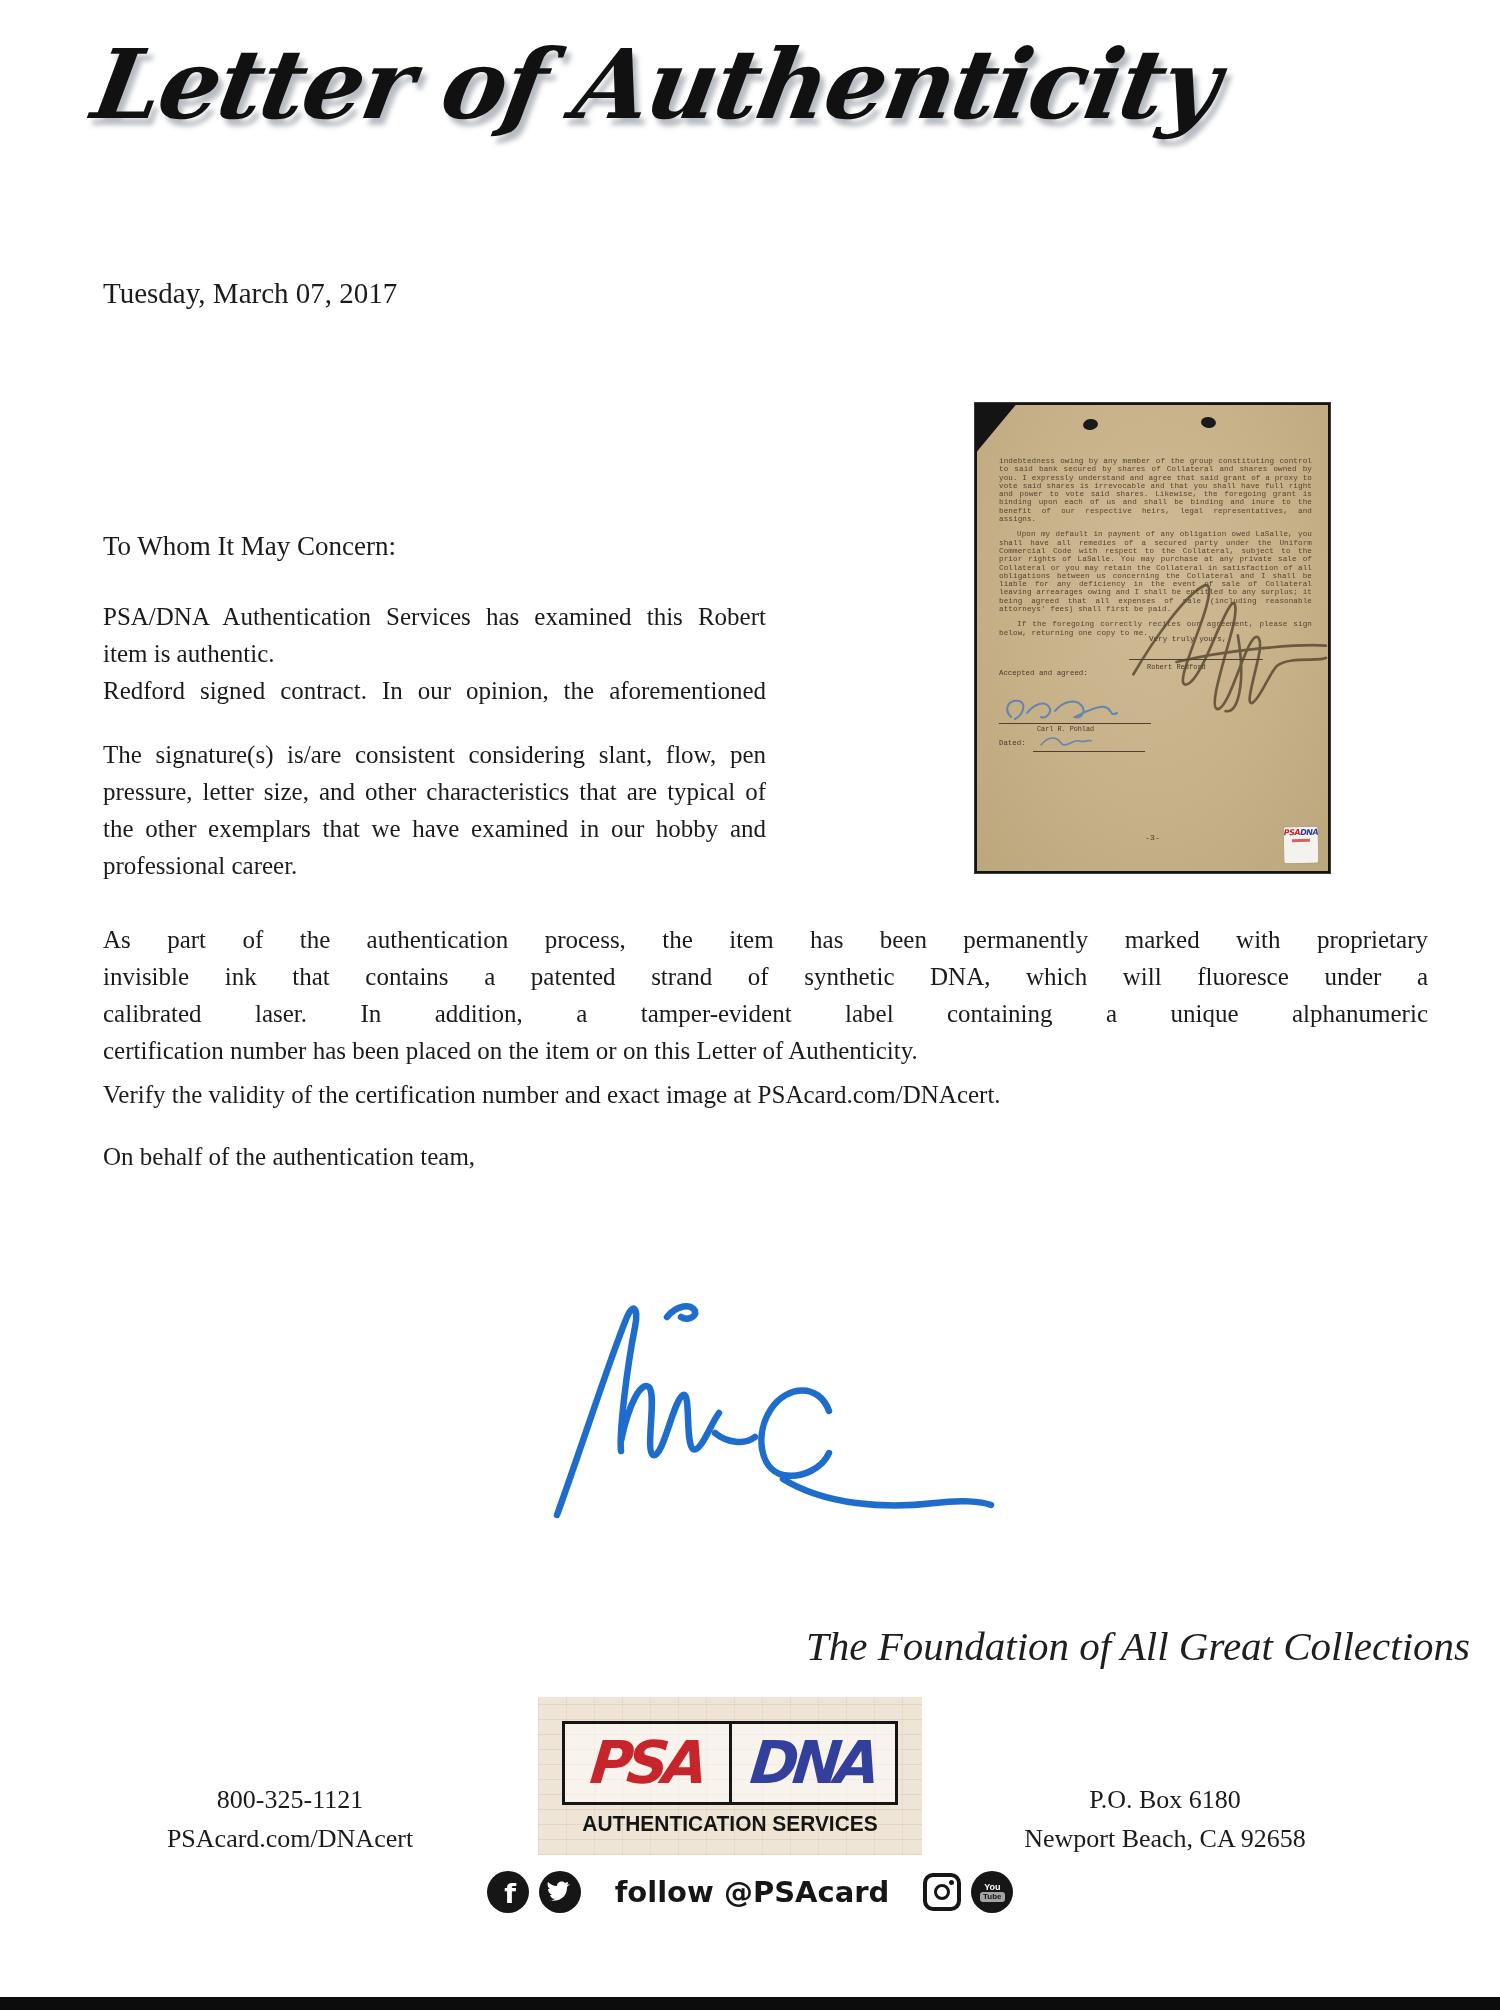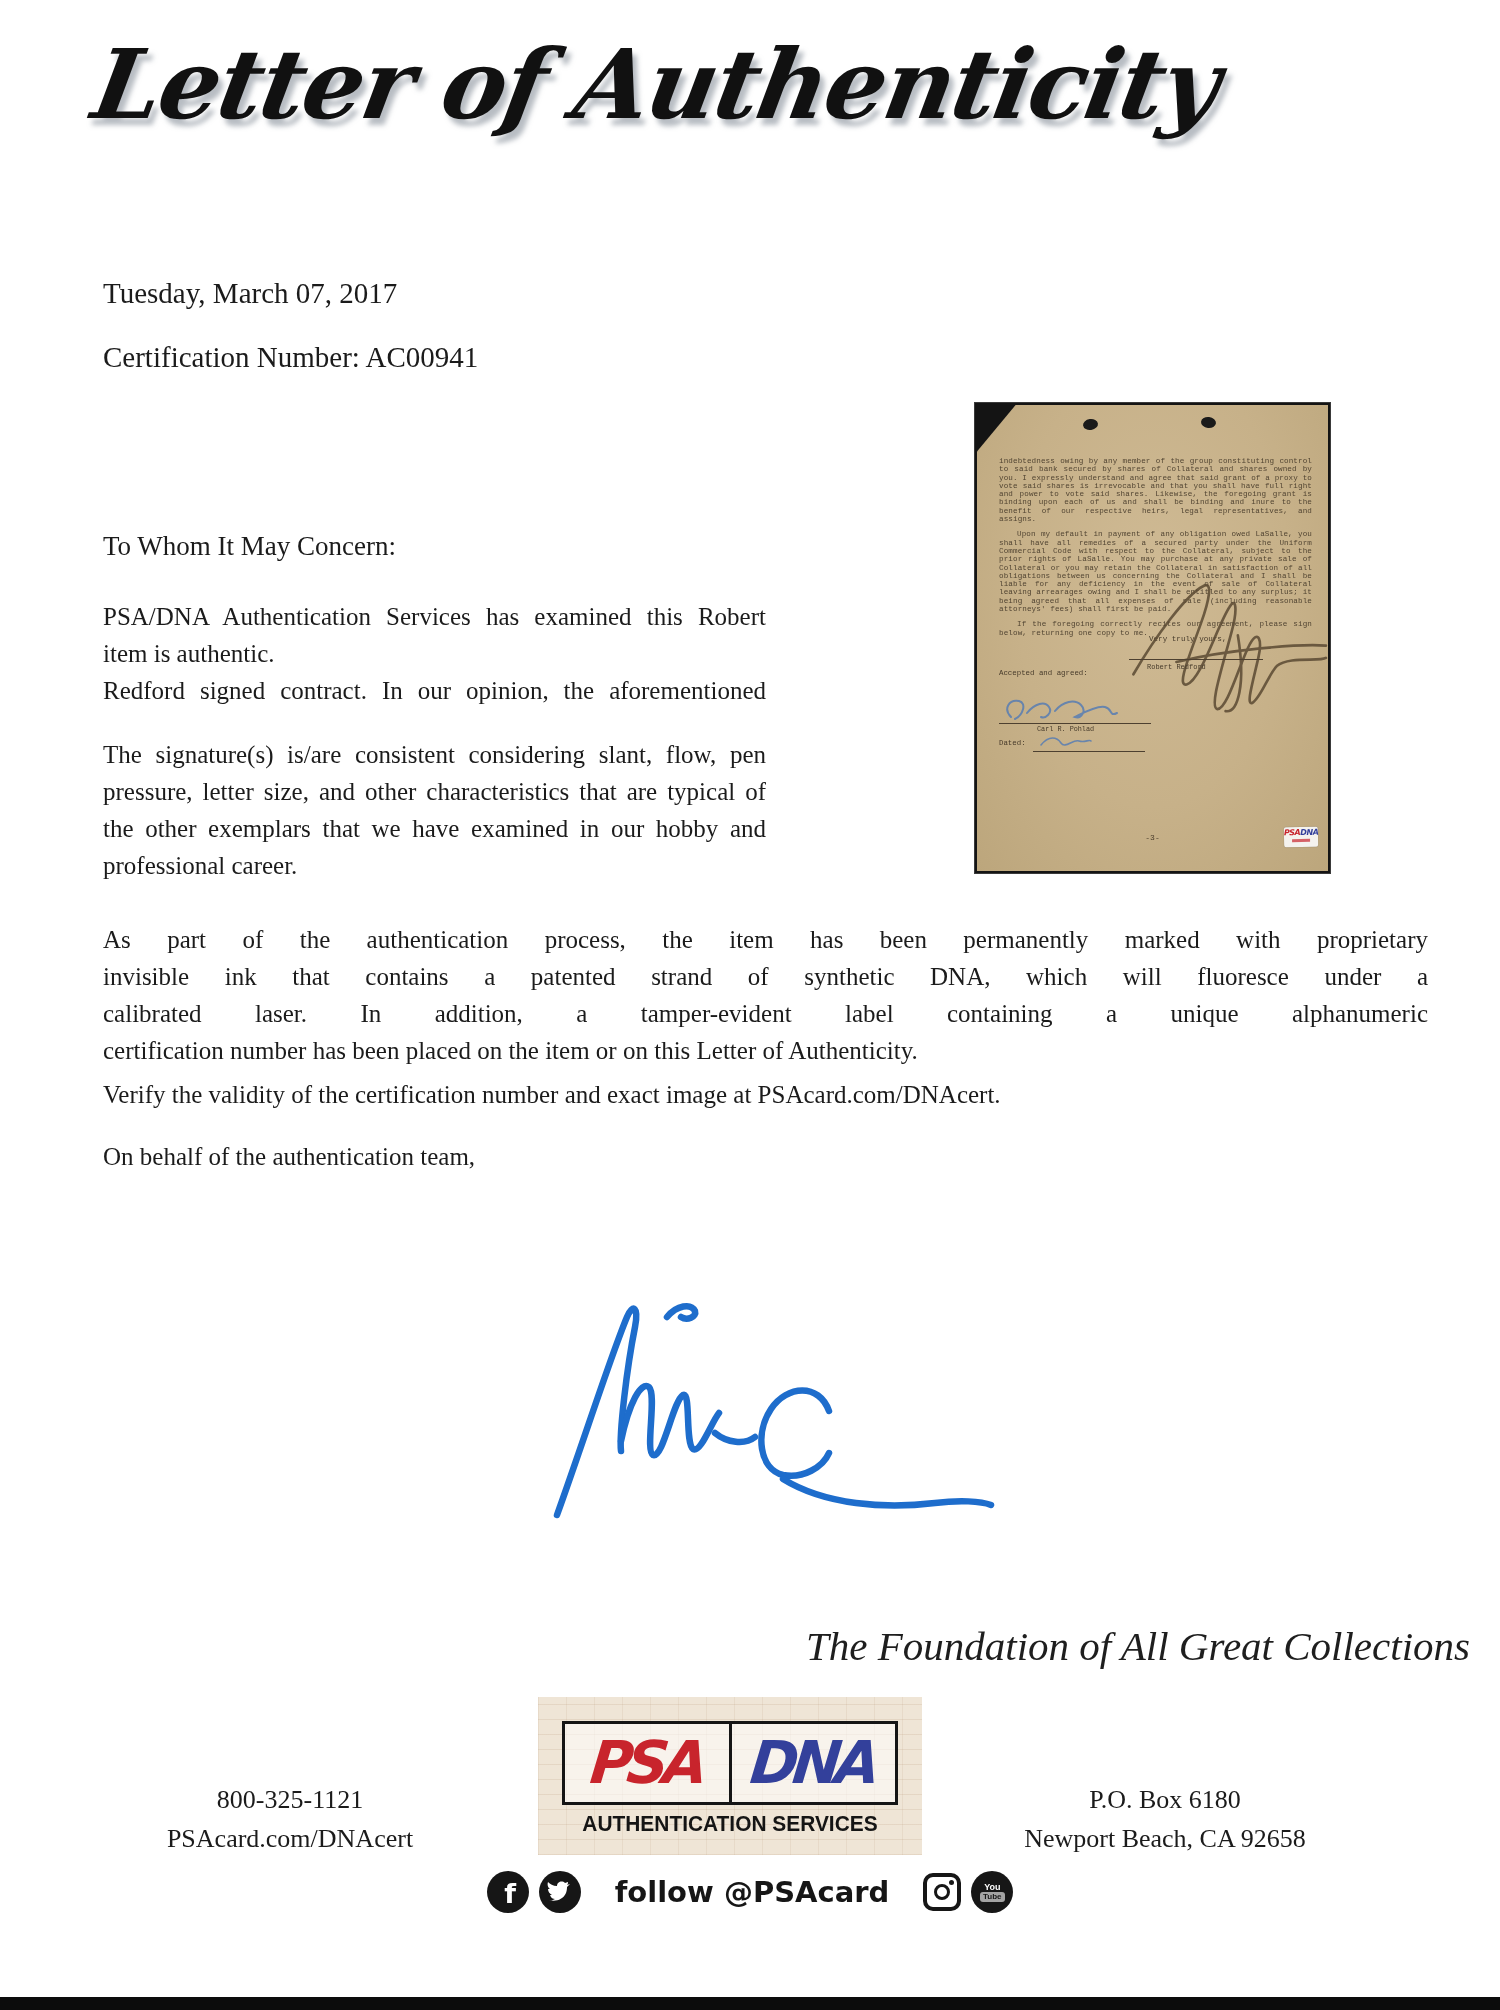--- a/index.html
+++ b/index.html
@@ -69,21 +69,21 @@
   .sig-carl { position:absolute; left:20px; top:290px; width:130px; height:30px; }
   .sigline2 { position:absolute; left:22px; top:318px; width:152px; border-top:1px solid #4d4030; }
   .typed-name2 { position:absolute; left:40px; top:320px; font-family:"Liberation Mono", monospace;
                  font-size:6.8px; color:#463a2a; filter:blur(0.3px);margin-left:20px; }
   .dated { position:absolute; left:22px; top:334px; font-family:"Liberation Mono", monospace;
            font-size:7.4px; color:#463a2a; filter:blur(0.3px); }
   .scribble-date { position:absolute; left:58px; top:326px; width:60px; height:20px; }
   .sigline3 { position:absolute; left:56px; top:346px; width:112px; border-top:1px solid #4d4030; }
   .pagenum { position:absolute; left:0; right:0; top:428px; text-align:center;
              font-family:"Liberation Mono", monospace; font-size:8px; color:#4a3d2c; filter:blur(0.3px); }
-  .sticker { position:absolute; right:10px; top:422px; width:34px; height:20px; background:#f4f2ee;
+  .sticker { position:absolute; right:10px; top:422px; width:34px; height:36px; background:#f4f2ee;
              border-radius:2px; transform:rotate(-1deg); box-shadow:0 0 1px rgba(0,0,0,.4);
              text-align:center; }
   .sticker .row { font-family:"DejaVu Sans", sans-serif; font-weight:bold; font-style:italic;
                   font-size:8px; line-height:11px; letter-spacing:-0.5px; }
   .sticker .psa { color:#c8242c; }
   .sticker .dna { color:#33409b; }
   .sticker .num { width:18px; height:3px; background:#c8242c; opacity:.7; margin:1px auto 0; }
 
   
   .blue-sig { position:absolute; left:415px; top:1278px; width:580px; height:270px; }
@@ -146,21 +146,20 @@
   .bottom-bar { position:absolute; left:0; right:0; bottom:0; height:13px; background:#0c0c0c; }
 </style>
 </head>
 <body>
 
 <div class="page">
 
   <div class="loa-title">Letter of Authenticity</div>
 
   <div class="date-line">Tuesday, March 07, 2017</div>
-  <div class="cert-line">Certification Number: AC00941</div>
 
   <div class="contract-photo">
     <div class="paper">
       <div class="hole h1"></div>
       <div class="hole h2"></div>
       <div class="typed">
         <p>indebtedness owing by any member of the group constituting control to said bank secured by shares of Collateral and shares owned by you.  I expressly understand and agree that said grant of a proxy to vote said shares is irrevocable and that you shall have full right and power to vote said shares.  Likewise, the foregoing grant is binding upon each of us and shall be binding and inure to the benefit of our respective heirs, legal representatives, and assigns.</p>
         <p class="indent">Upon my default in payment of any obligation owed LaSalle, you shall have all remedies of a secured party under the Uniform Commercial Code with respect to the Collateral, subject to the prior rights of LaSalle.  You may purchase at any private sale of Collateral or you may retain the Collateral in satisfaction of all obligations between us concerning the Collateral and I shall be liable for any deficiency in the event of sale of Collateral leaving arrearages owing and I shall be entitled to any surplus; it being agreed that all expenses of sale (including reasonable attorneys' fees) shall first be paid.</p>
         <p class="indent">If the foregoing correctly recites our agreement, please sign below, returning one copy to me.</p>
       </div>

